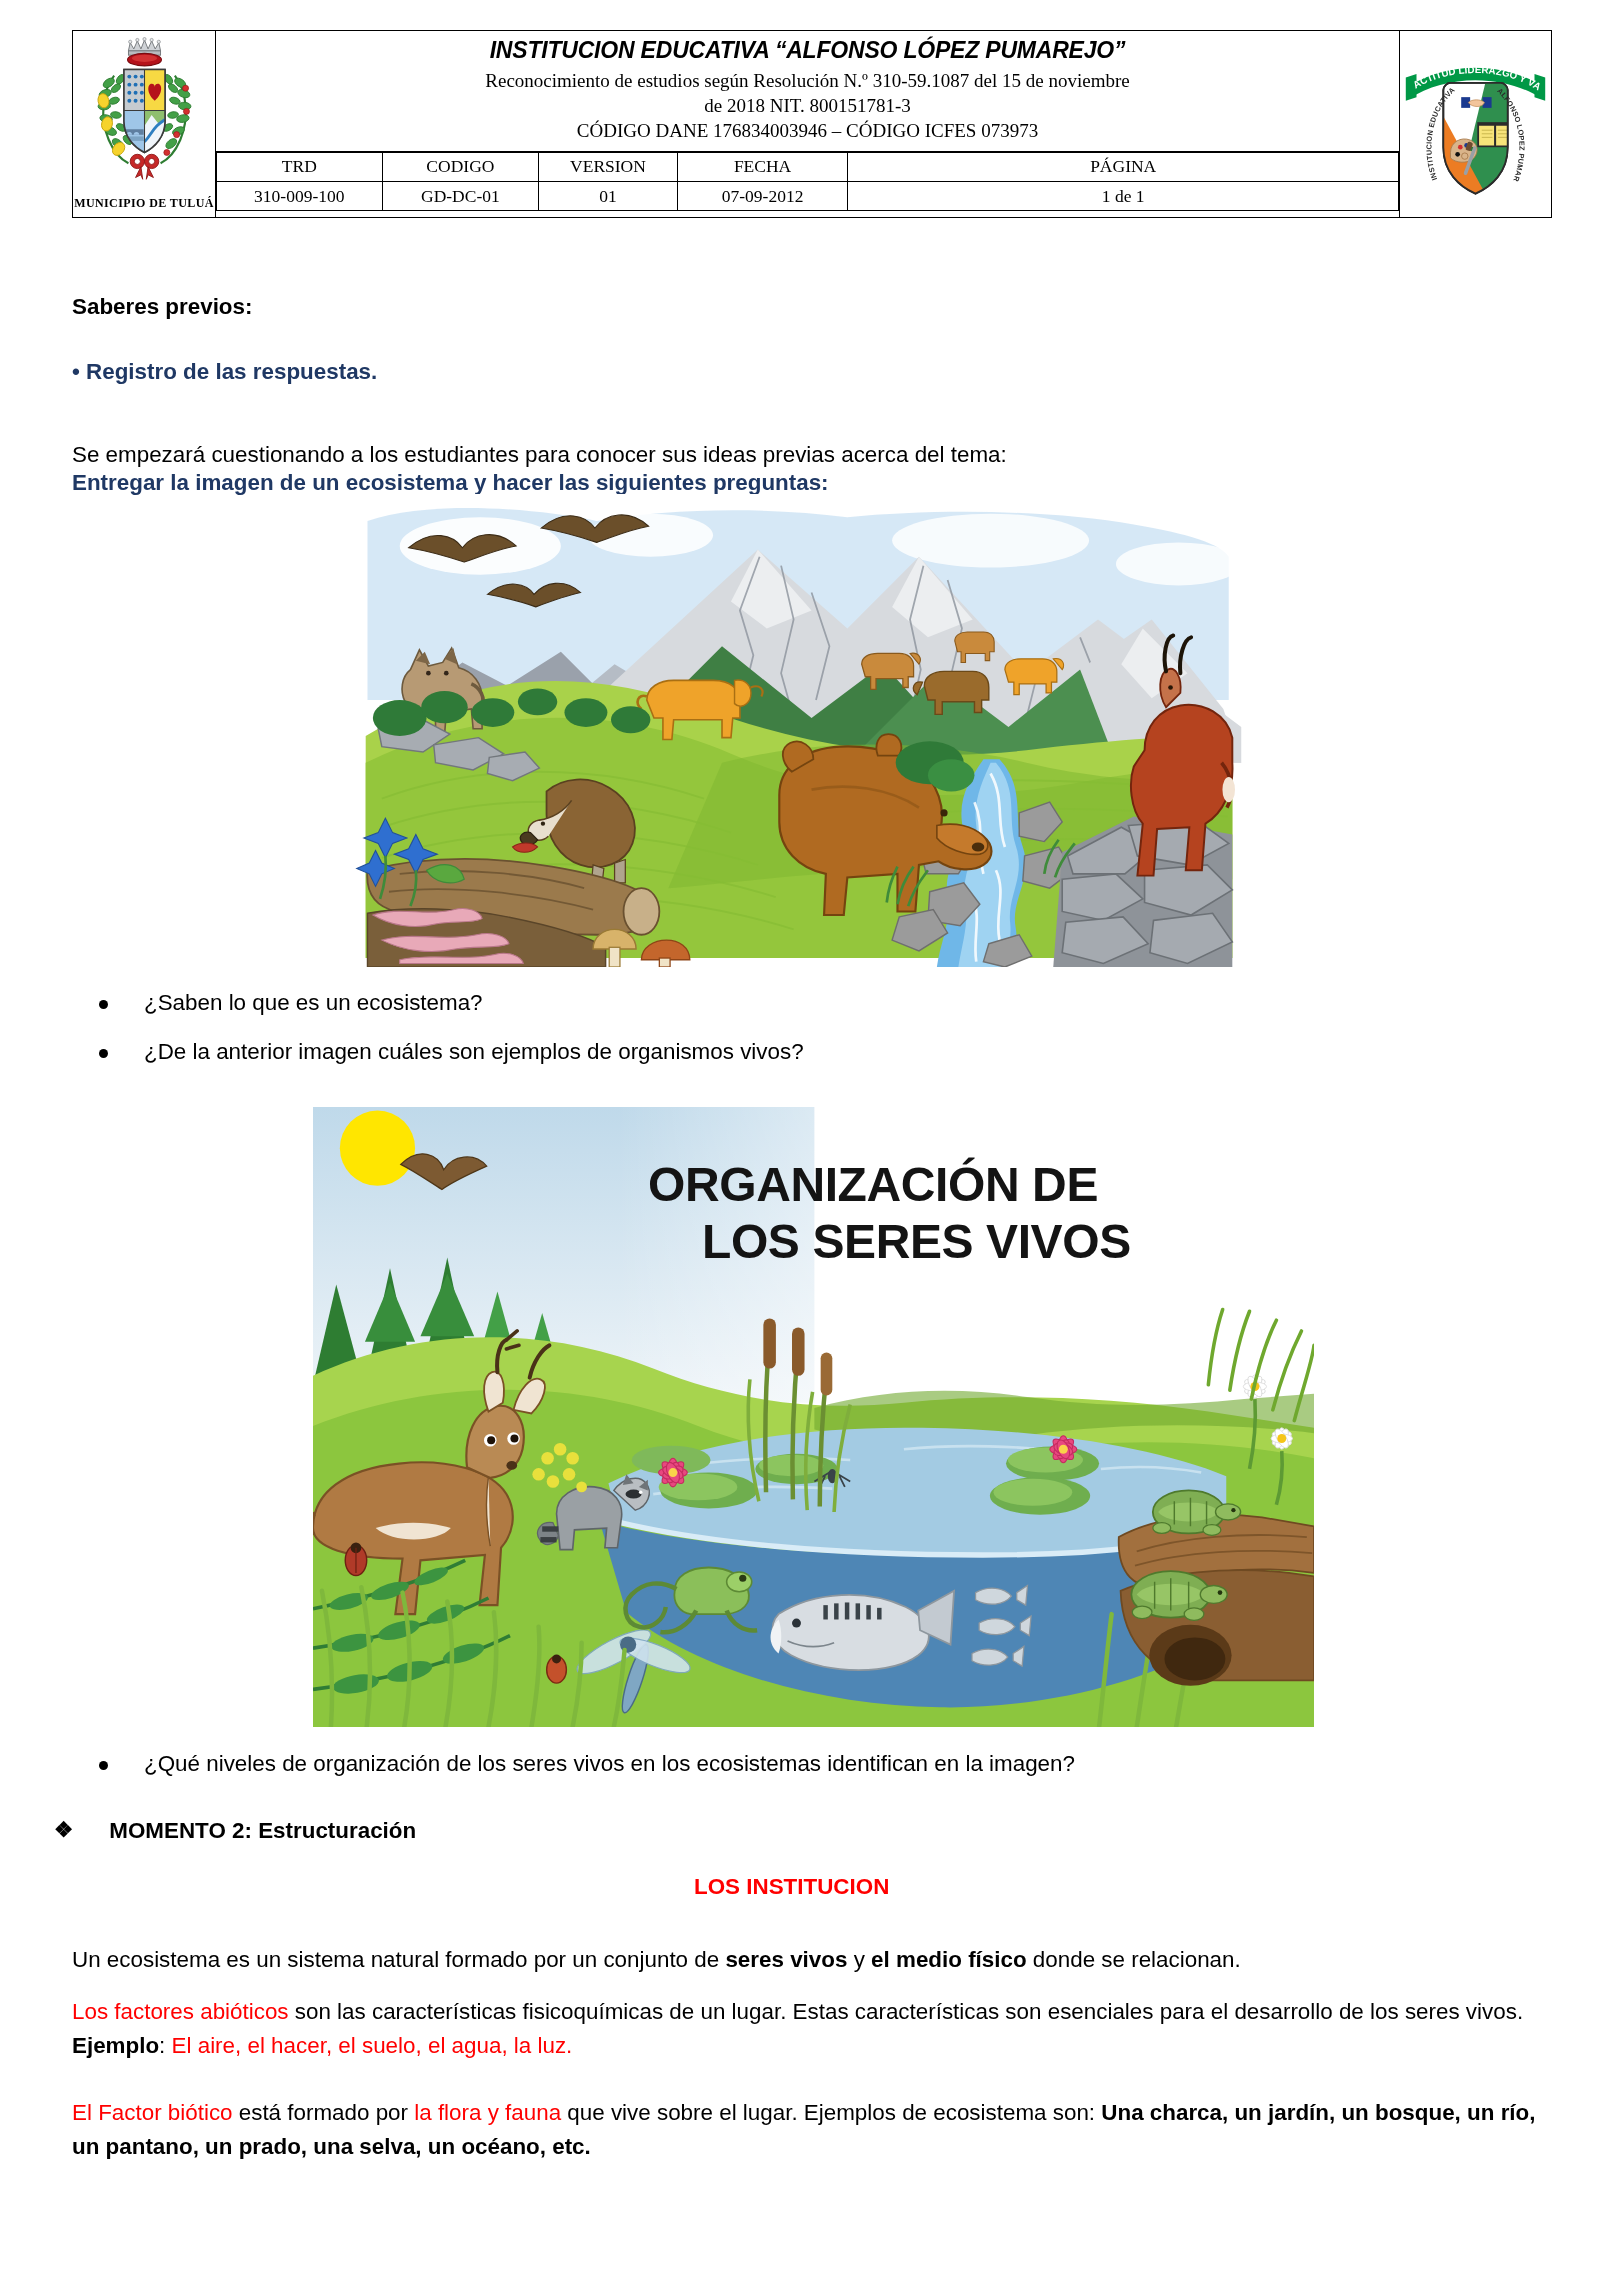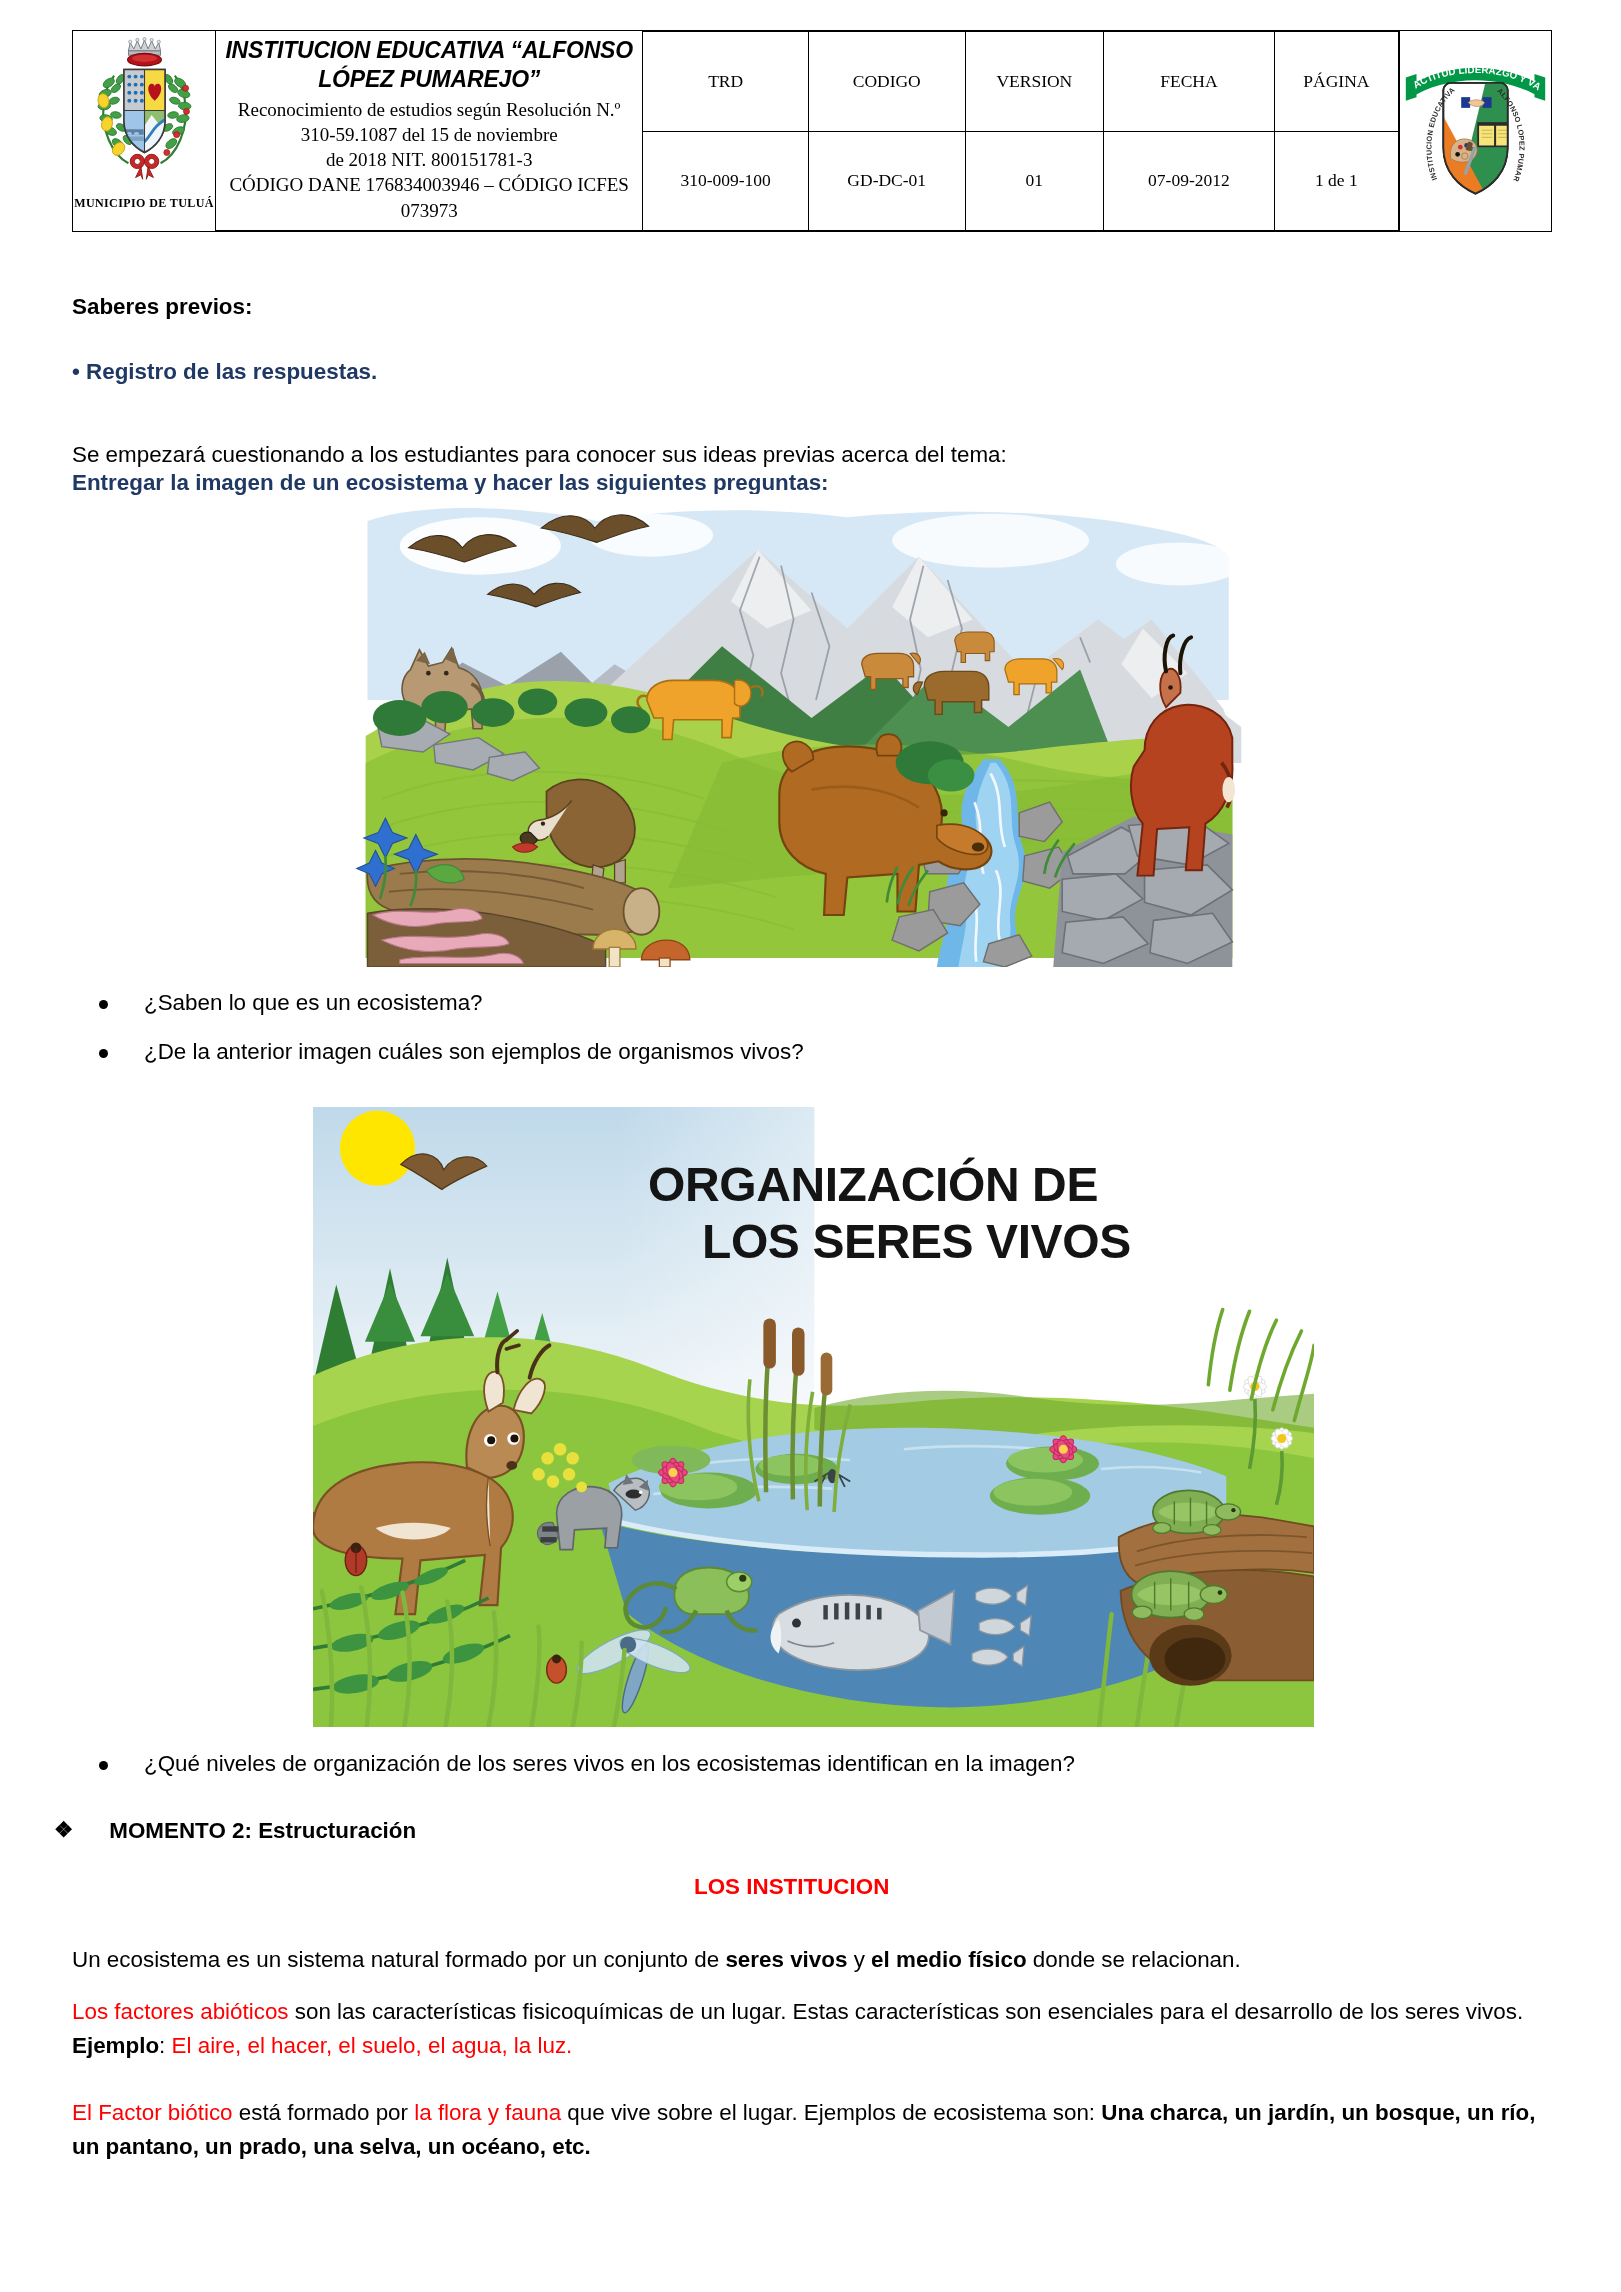--- a/index.html
+++ b/index.html
@@ -17,21 +17,21 @@
     border:1.8px solid #000;
     display:flex;
     box-sizing:border-box;
     background:#fff;
   }
   .hdr-logo-left{
     width:143px;border-right:1.8px solid #000;
     display:flex;flex-direction:column;align-items:center;justify-content:flex-start;
     padding-top:5.4px;box-sizing:border-box;
   }
-  .hdr-center{flex:1;display:flex;flex-direction:row;}
+  .hdr-center{flex:1;display:flex;flex-direction:column;}
   .hdr-logo-right{
     width:152px;border-left:1.8px solid #000;
     display:flex;align-items:flex-start;justify-content:center;
     padding-top:16px;box-sizing:border-box;
   }
   .hdr-titleblock{
     padding:5.4px 7.2px 7.2px 7.2px;text-align:center;
     border-bottom:1.8px solid #000;
   }
   .hdr-title{

